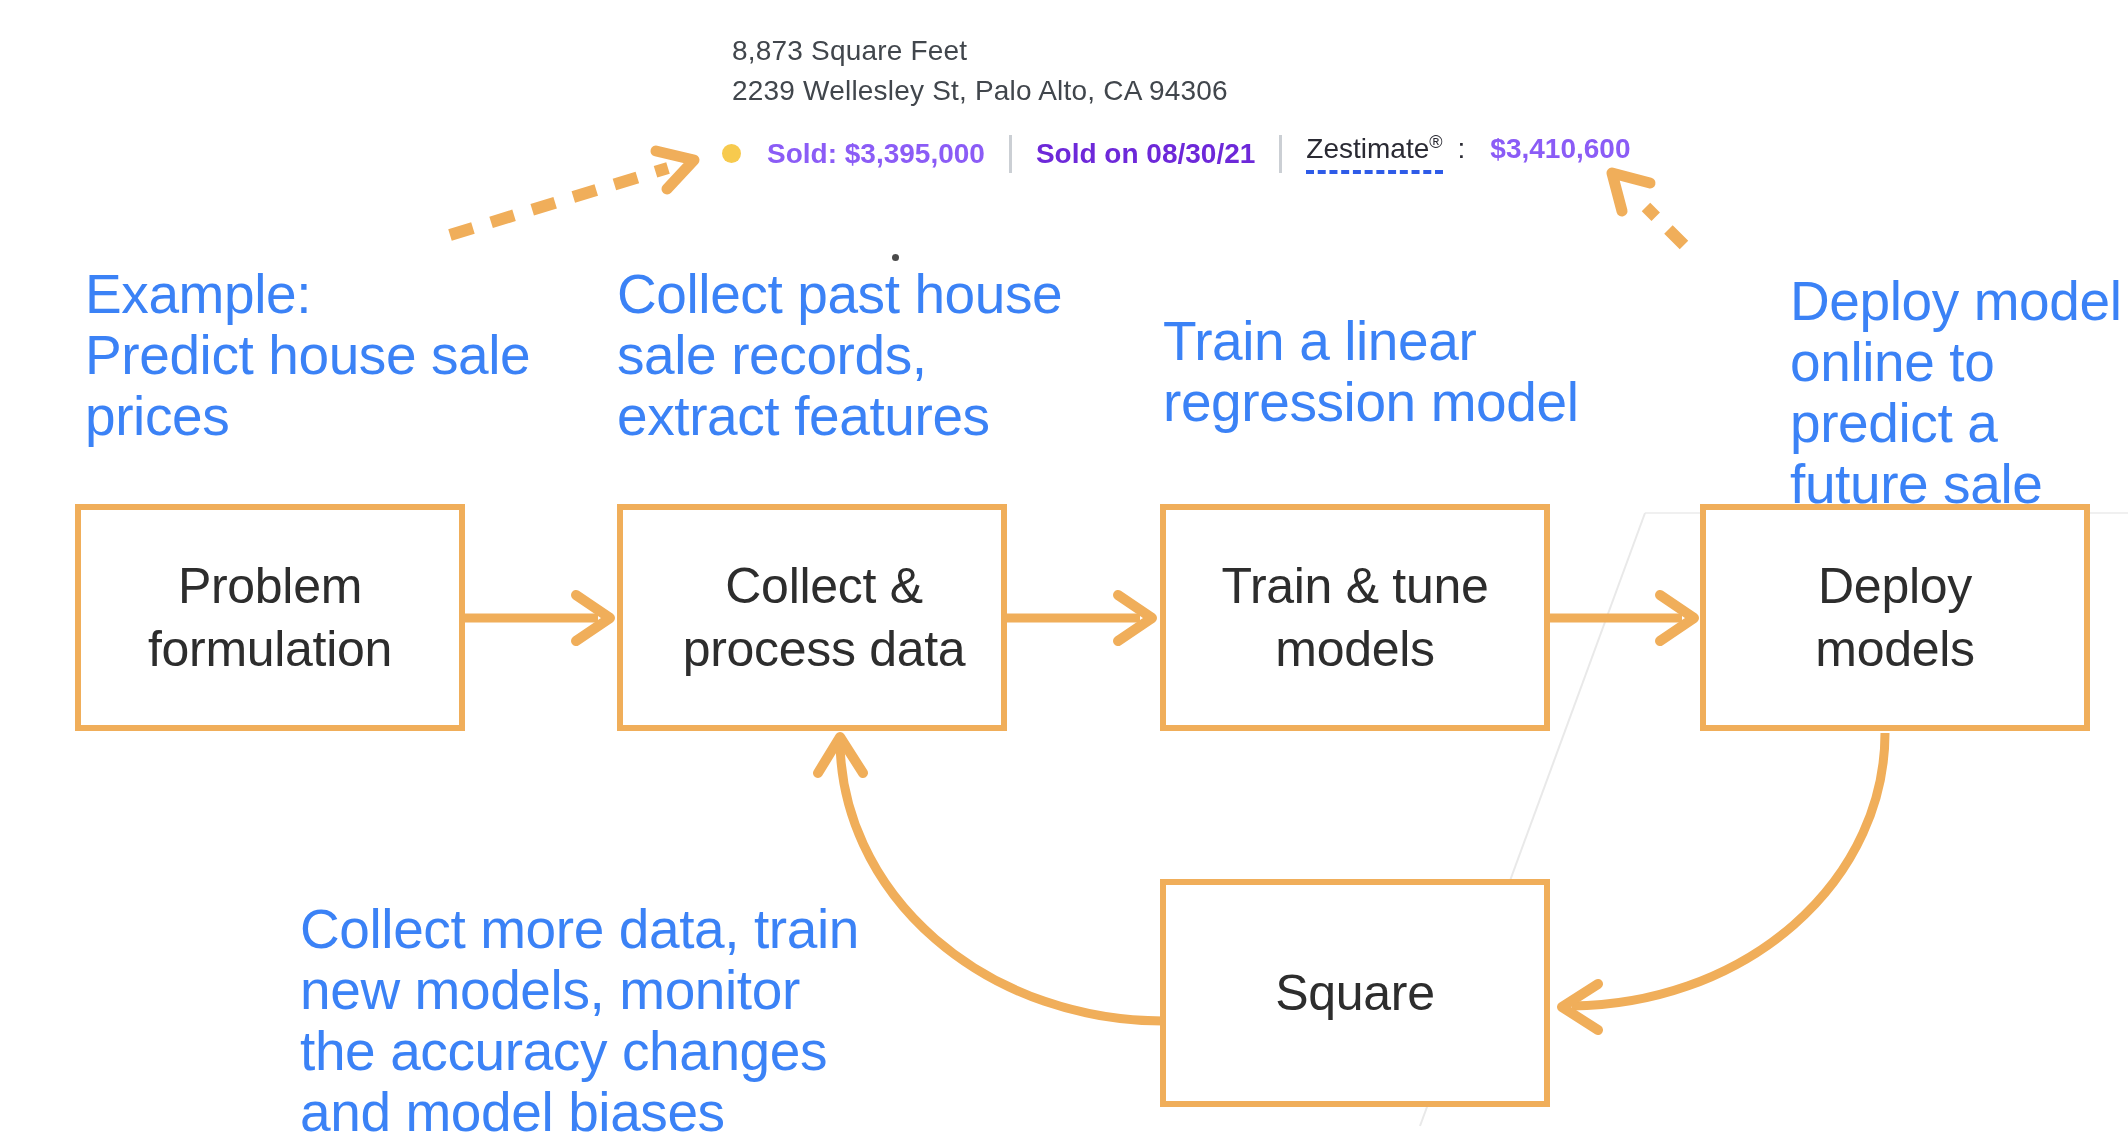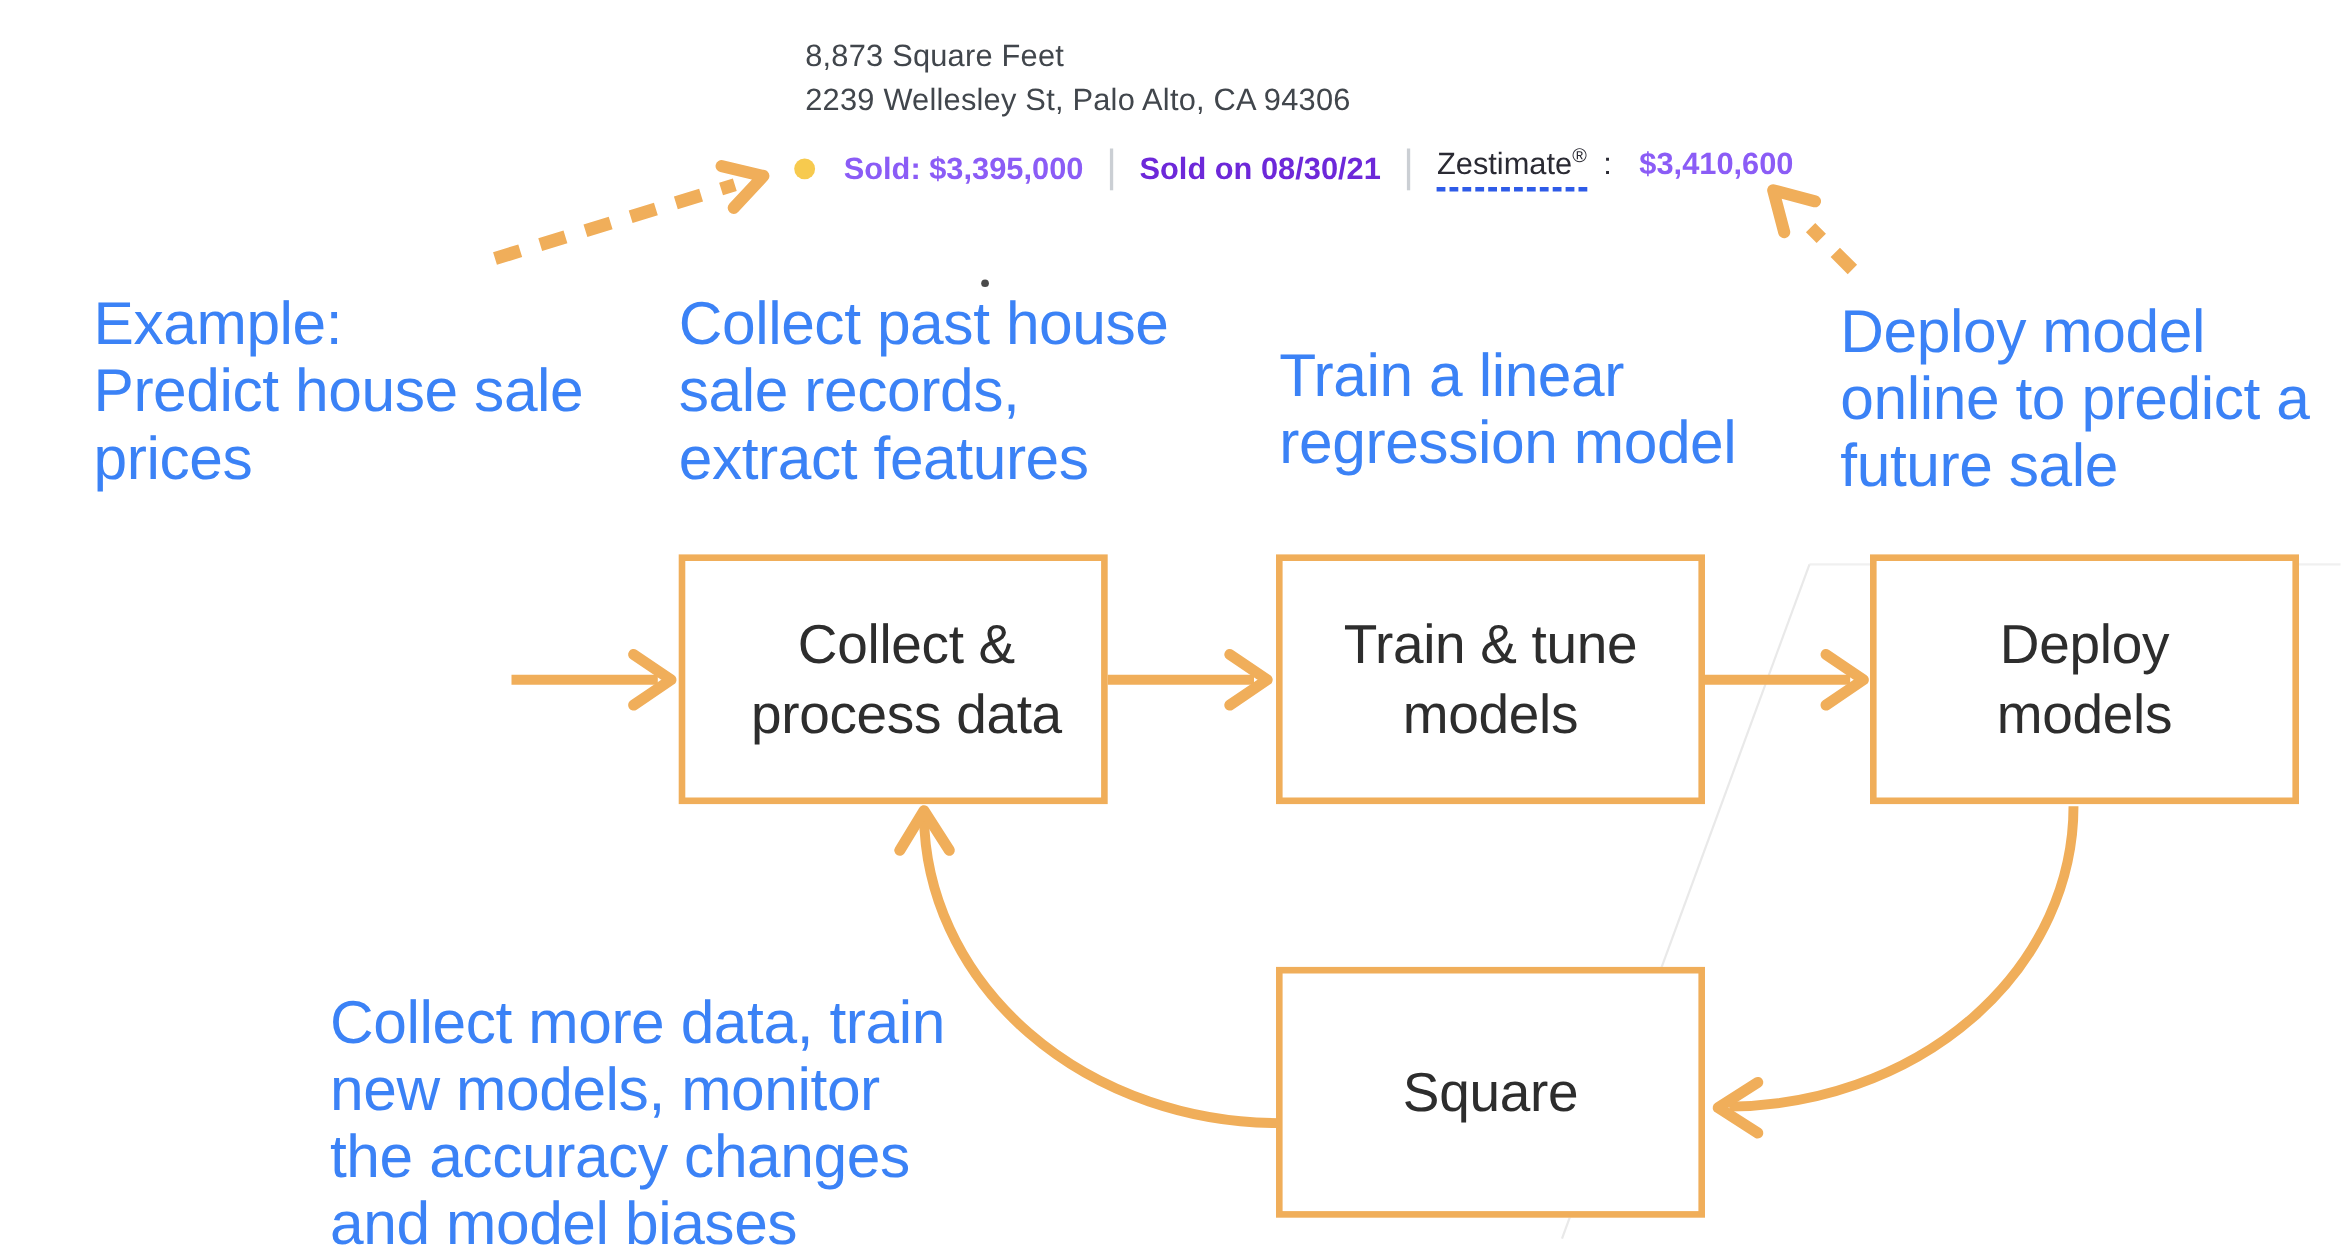--- a/index.html
+++ b/index.html
@@ -110,21 +110,21 @@
     position: absolute;
     font-size: 55px;
     line-height: 61px;
     color: #3b82f6;
     white-space: pre-line;
     letter-spacing: -0.4px;
   }
   .note-example { left: 85px;   top: 243px; }
   .note-collect { left: 617px;  top: 243px; }
   .note-train   { left: 1163px; top: 290px; }
-  .note-deploy  { left: 1673px; top: 250px; }
+  .note-deploy  { left: 1790px; top: 250px; }
   .note-loop    { left: 300px;  top: 878px; }
 
   .tiny-dot {
     position: absolute;
     left: 892px;
     top: 233px;
     width: 7px;
     height: 7px;
     border-radius: 50%;
     background: #4a4a4a;
@@ -168,20 +168,22 @@
   <div class="note note-train">Train a linear
 regression model</div>
   <div class="note note-deploy">Deploy model
 online to predict a
 future sale</div>
   <div class="note note-loop">Collect more data, train
 new models, monitor
 the accuracy changes
 and model biases</div>
 
+  <div class="flow-box bx-problem">Problem
+formulation</div>
   <div class="flow-box bx-collect">Collect &amp;
 process data</div>
   <div class="flow-box bx-train">Train &amp; tune
 models</div>
   <div class="flow-box bx-deploy">Deploy
 models</div>
   <div class="flow-box bx-monitor">Square</div>
 
   <svg class="layer" viewBox="0 0 2128 1138" fill="none" stroke="#f0ae5a" stroke-width="9">
 

